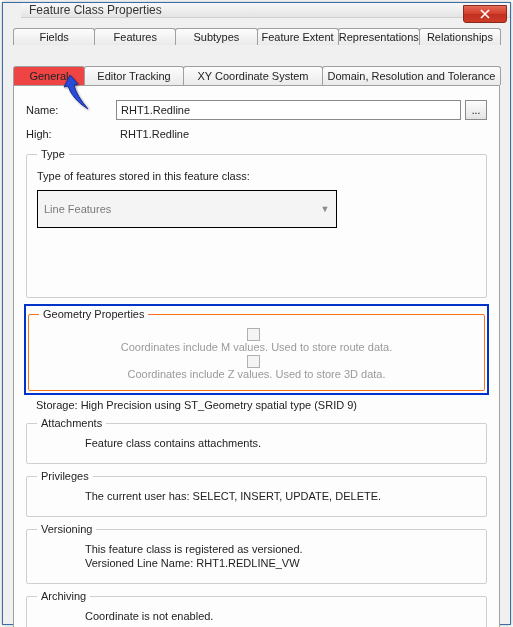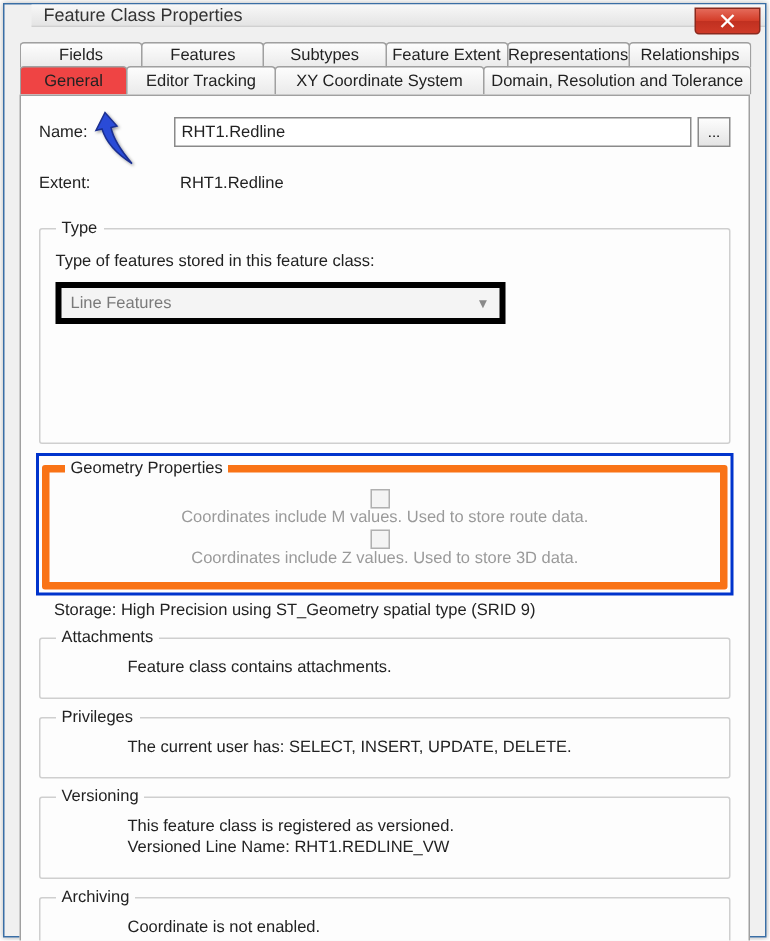--- a/index.html
+++ b/index.html
@@ -56,20 +56,21 @@
     flex: 1;
     padding: 10px 10px 8px 10px;
     display: flex;
     flex-direction: column;
   }
   .tabstrip {
     display: flex;
     flex-wrap: wrap;
     position: relative;
     z-index: 1;
+    gap: 22px;
   }
   .tabrow {
     display: flex;
     width: 100%;
   }
   .tab {
     background: linear-gradient(to bottom, #fdfdfd, #eaeaea);
     border: 1px solid #a0a0a0;
     border-bottom: none;
     border-radius: 3px 3px 0 0;
@@ -98,21 +99,21 @@
     background: #fdfdfd;
     flex: 1;
     margin-top: -1px;
     padding: 14px 12px 8px 12px;
     position: relative;
     z-index: 2;
   }
   .row {
     display: flex;
     align-items: center;
-    margin-bottom: 16px;
+    margin-bottom: 6px;
   }
   .row label.fld {
     width: 90px;
     color: #222;
   }
   .txtbox {
     flex: 1;
     height: 20px;
     border: 1px solid #8a8a8a;
     background: #fff;
@@ -147,42 +148,42 @@
   }
   .typeblock {
     height: 150px;
   }
   .type-caption {
     margin: 4px 0 8px 0;
     color: #222;
   }
   .combo {
     width: 300px;
-    height: 28px;
-    border: 4px solid #000000;
+    height: 38px;
+    border: 1px solid #000000;
     background: #f4f4f4;
     display: flex;
     align-items: center;
     justify-content: space-between;
     padding: 0 4px 0 6px;
     color: #7a7a7a;
   }
   .combo .arrow {
     width: 14px;
     text-align: center;
     color: #8a8a8a;
     font-size: 9px;
   }
   .geom-highlight {
     border: 2px solid #0033cc;
     margin: 2px -2px 4px -2px;
   }
   .geom-highlight fieldset {
     margin: 2px;
-    border: 5px solid #f97316;
+    border: 1px solid #f97316;
   }
   .chk-row {
     display: flex;
     align-items: center;
     margin: 2px 0;
     color: #9a9a9a;
     flex-direction: column;
   }
   .chk {
     width: 13px;
@@ -263,21 +264,21 @@
     </div>
 
     <div class="tab-panel">
 
       <div class="row">
         <label class="fld">Name:</label>
         <input class="txtbox" value="RHT1.Redline" style="">
         <div class="browse-btn">...</div>
       </div>
       <div class="row">
-        <label class="fld">Extent:</label>
+        <label class="fld">High:</label>
         <span class="alias-val">RHT1.Redline</span>
       </div>
 
       <fieldset class="typeblock">
         <legend>Type</legend>
         <div class="type-caption">Type of features stored in this feature class:</div>
         <div class="combo">
           <span>Line Features</span>
           <span class="arrow">▼</span>
         </div>

